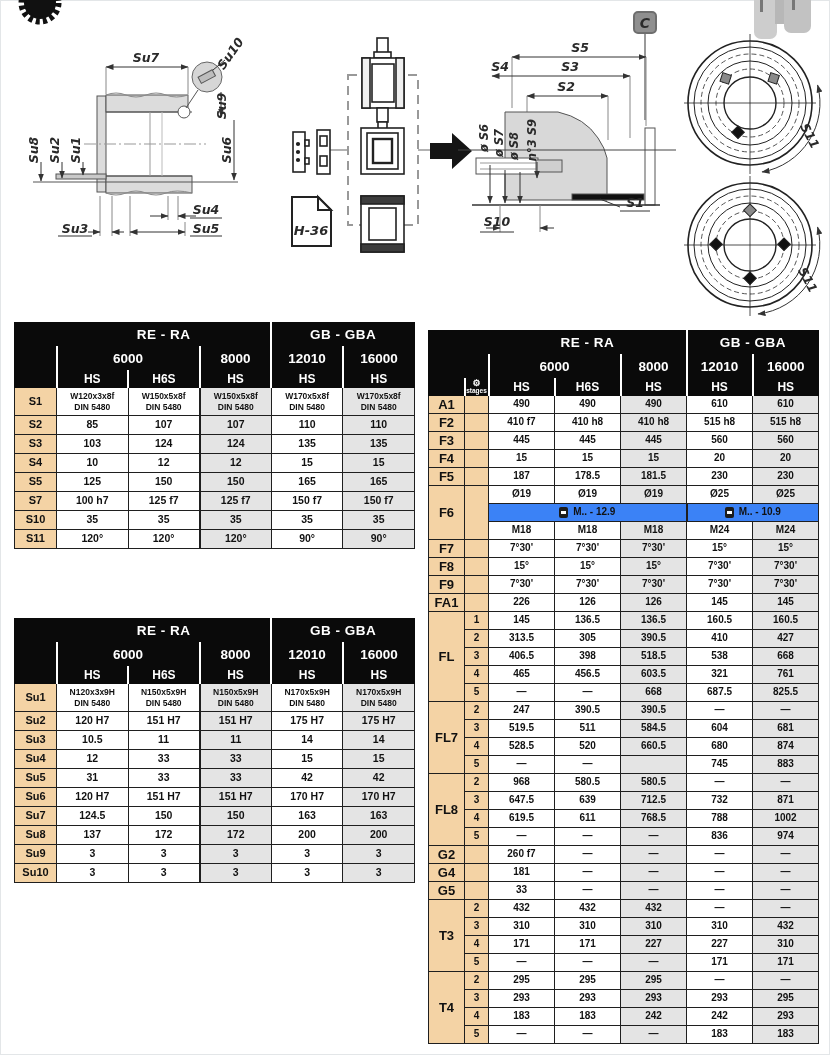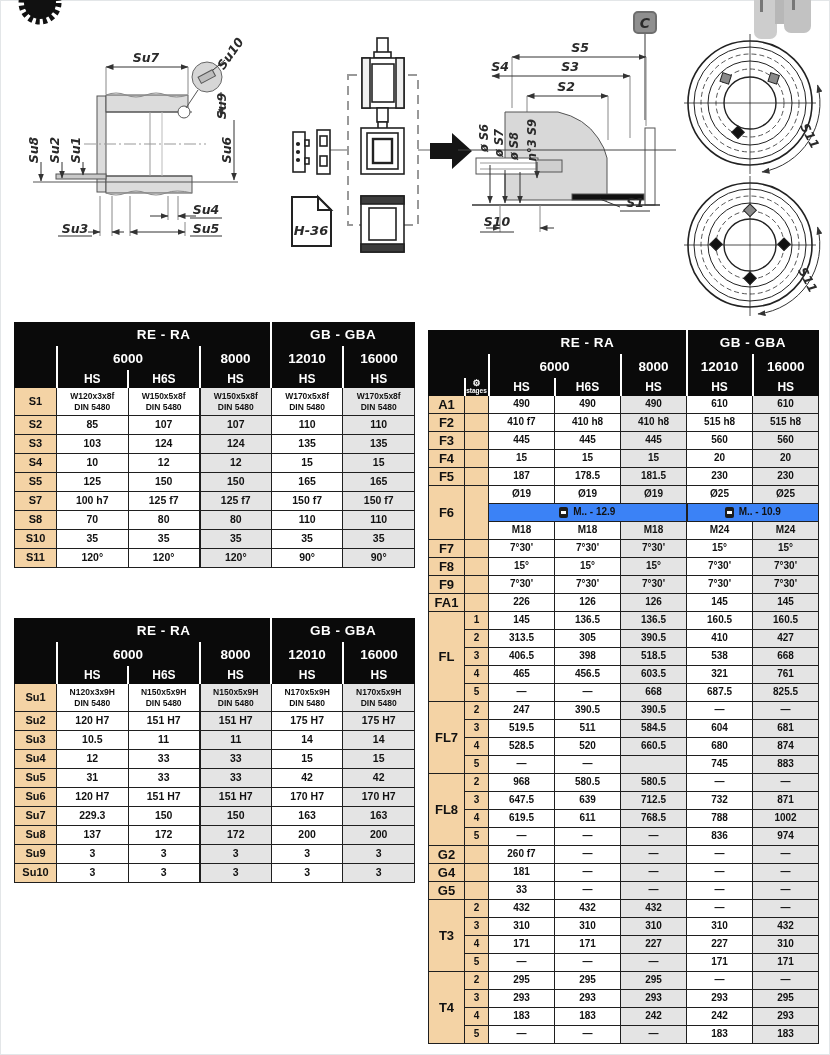--- a/index.html
+++ b/index.html
@@ -322,28 +322,20 @@
         </tr>
         <tr>
           <td class="rlabel">S7</td>
           <td class="val">100 h7</td>
           <td class="val">125 f7</td>
           <td class="val shade gsep">125 f7</td>
           <td class="val">150 f7</td>
           <td class="val shade">150 f7</td>
         </tr>
         <tr>
-          <td class="rlabel">S8</td>
-          <td class="val">70</td>
-          <td class="val">80</td>
-          <td class="val shade gsep">80</td>
-          <td class="val">110</td>
-          <td class="val shade">110</td>
-        </tr>
-        <tr>
           <td class="rlabel">S10</td>
           <td class="val">35</td>
           <td class="val">35</td>
           <td class="val shade gsep">35</td>
           <td class="val">35</td>
           <td class="val shade">35</td>
         </tr>
         <tr>
           <td class="rlabel">S11</td>
           <td class="val">120°</td>
@@ -434,21 +426,21 @@
         <tr>
           <td class="rlabel">Su6</td>
           <td class="val">120 H7</td>
           <td class="val">151 H7</td>
           <td class="val shade gsep">151 H7</td>
           <td class="val">170 H7</td>
           <td class="val shade">170 H7</td>
         </tr>
         <tr>
           <td class="rlabel">Su7</td>
-          <td class="val">229.3</td>
+          <td class="val">124.5</td>
           <td class="val">150</td>
           <td class="val shade gsep">150</td>
           <td class="val">163</td>
           <td class="val shade">163</td>
         </tr>
         <tr>
           <td class="rlabel">Su8</td>
           <td class="val">137</td>
           <td class="val">172</td>
           <td class="val shade gsep">172</td>

